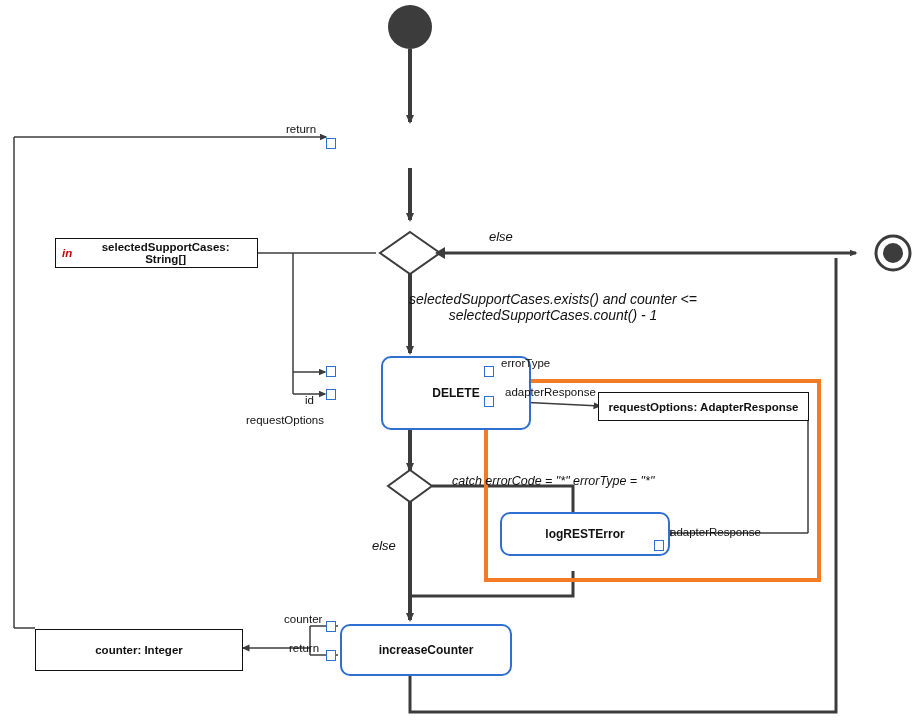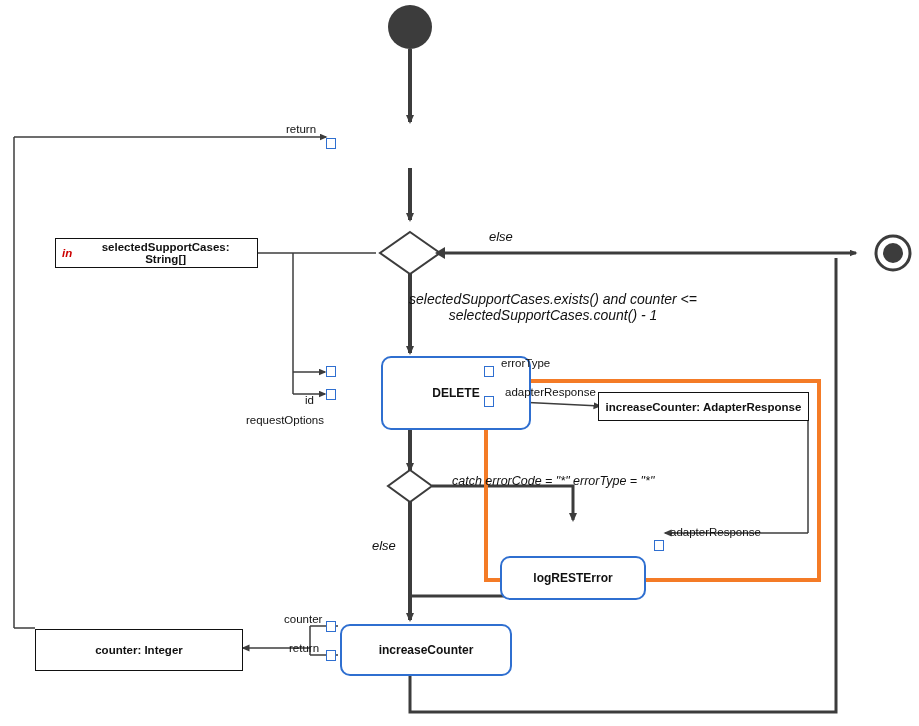--- a/index.html
+++ b/index.html
@@ -171,28 +171,28 @@
   <div class="pin" style="left:326px; top:389px;"></div>
   <div class="pin" style="left:484px; top:366px;"></div>
   <div class="pin" style="left:484px; top:396px;"></div>
 
   <div class="label" style="left:305px; top:353px;margin-top:41px;">id</div>
   <div class="label" style="left:246px; top:386px;margin-top:28px;">requestOptions</div>
   <div class="label" style="left:501px; top:357px;">errorType</div>
   <div class="label" style="left:505px; top:386px;">adapterResponse</div>
 
   <div class="node object-node" style="left:598px; top:392px; width:211px; height:29px;">
-    <span>increaseCounter: AdapterResponse</span>
+    <span>requestOptions: AdapterResponse</span>
   </div>
 
   <div class="label italic" style="left:452px; top:474px; font-size:12.5px;">catch errorCode = "*" errorType = "*"</div>
 
   <div class="label italic" style="left:372px; top:538px; font-size:13px;">else</div>
 
-  <div class="node action-node" style="left:500px; top:556px; width:146px; height:44px;text-align:center;">
+  <div class="node action-node" style="left:500px; top:512px; width:170px; height:44px;text-align:center;">
     <span>logRESTError</span>
   </div>
   <div class="pin" style="left:654px; top:540px;"></div>
   <div class="label" style="left:670px; top:526px;">adapterResponse</div>
 
   <div class="node action-node" style="left:340px; top:624px; width:172px; height:52px;">
     <span>increaseCounter</span>
   </div>
   <div class="pin" style="left:326px; top:621px;"></div>
   <div class="pin" style="left:326px; top:650px;"></div>

